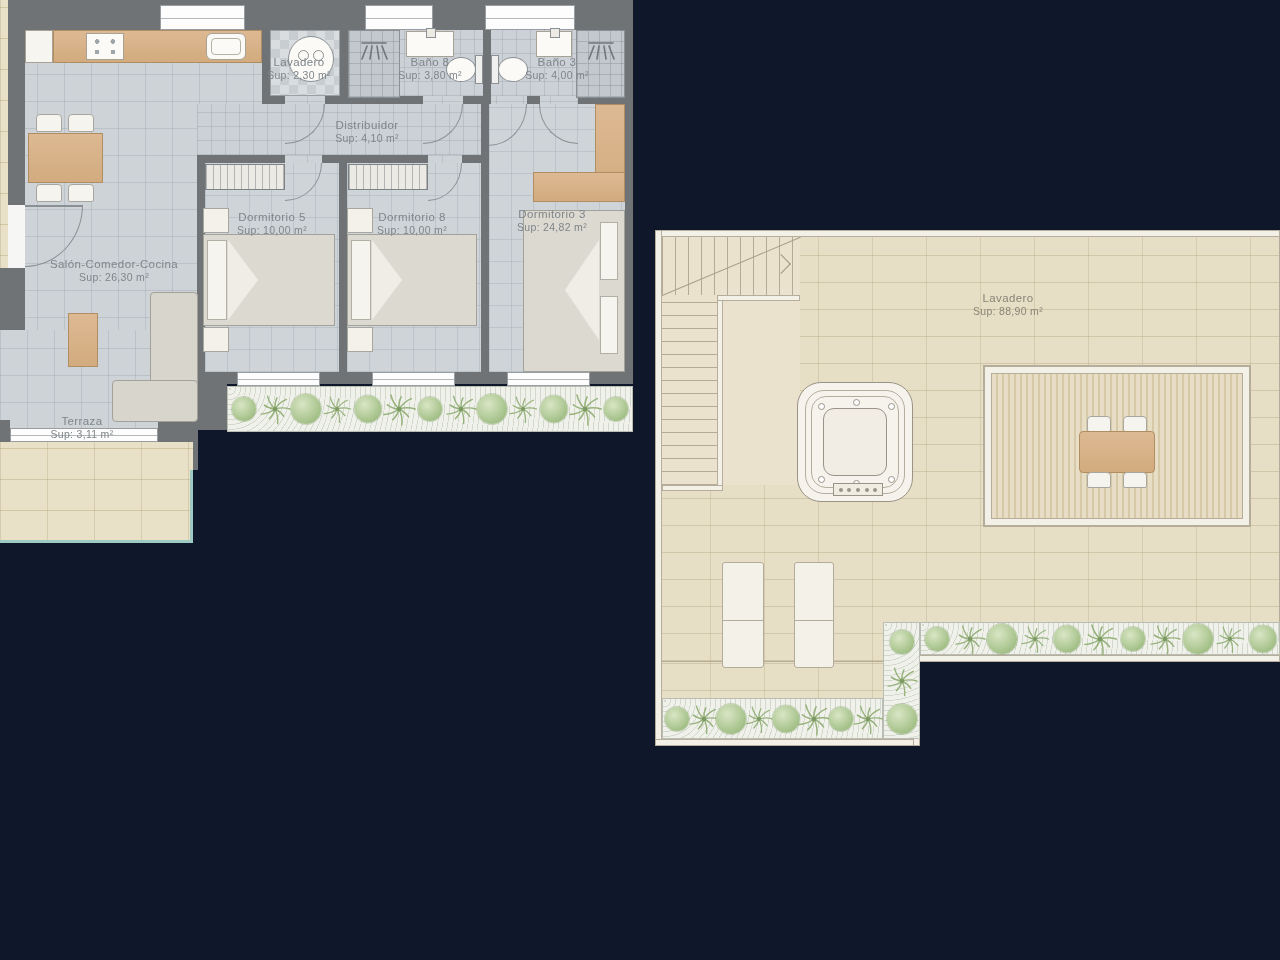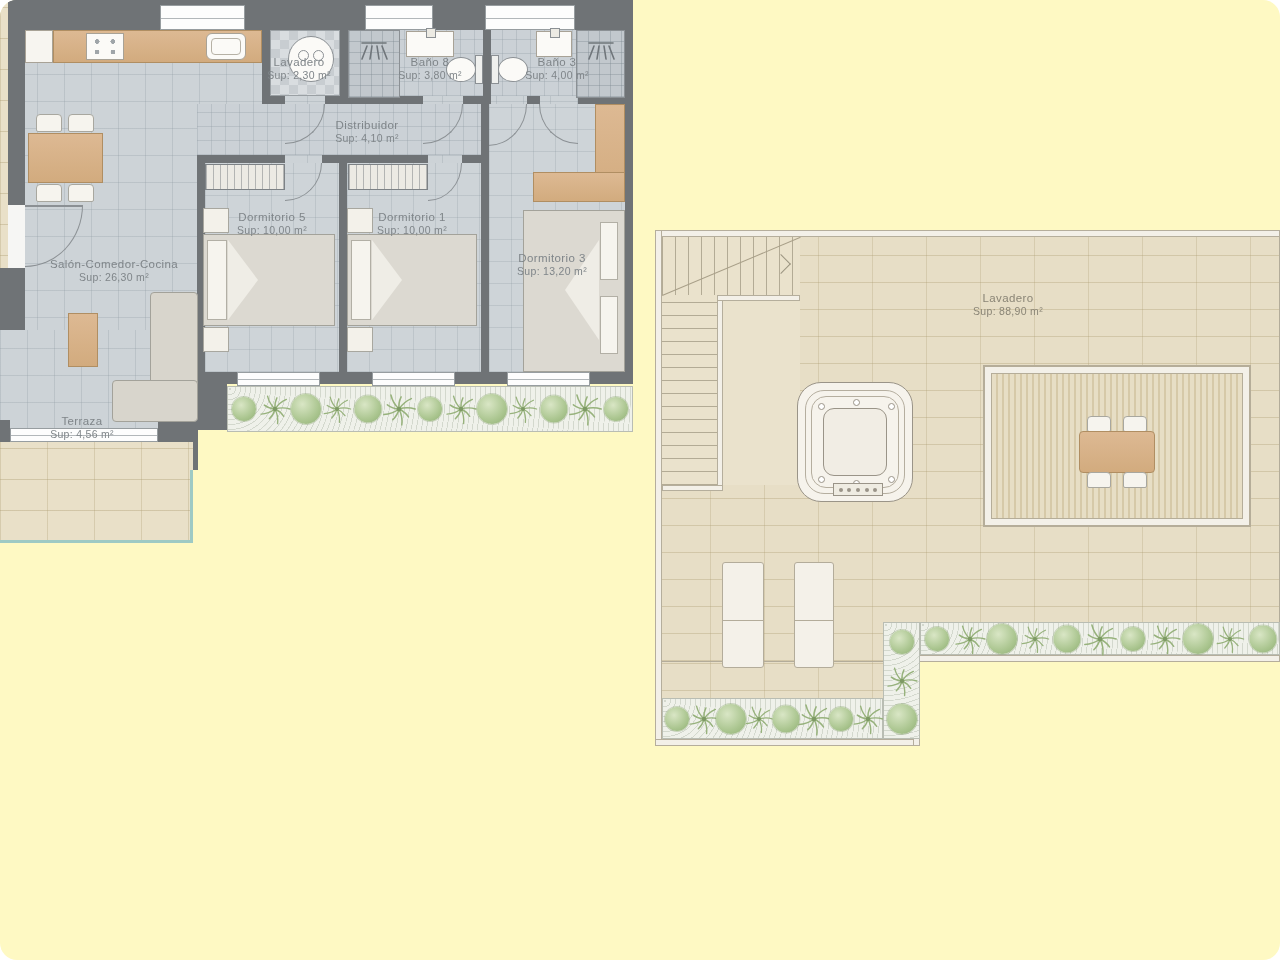--- a/index.html
+++ b/index.html
@@ -1,17 +1,17 @@
 <!DOCTYPE html>
 <html><head>
 <meta charset="utf-8">
 <style>
   html,body{margin:0;padding:0;background:#fff;}
-  .canvas{position:relative;width:1280px;height:960px;background:#fef9c3;overflow:hidden;
-          font-family:"Liberation Sans",sans-serif;border-radius:17px;}
+  .canvas{position:relative;width:1280px;height:960px;background:#0f172a;overflow:hidden;
+          font-family:"Liberation Sans",sans-serif;}
   .abs{position:absolute;}
   
   .w{position:absolute;background:#6f7376;}
   .win{position:absolute;background:#fdfdfd;border:1px solid #979da0;box-sizing:border-box;}
   .win:after{content:"";position:absolute;left:0;right:0;top:50%;border-top:1px solid #b2b7ba;}
   .opening{position:absolute;background:#f6f6f4;}
   .arc-br{position:absolute;border:0 solid #8b9094;border-width:0 1.5px 1.5px 0;border-radius:0 0 100% 0;box-sizing:border-box;}
   .arc-bl{position:absolute;border:0 solid #8b9094;border-width:0 0 1.5px 1.5px;border-radius:0 0 0 100%;box-sizing:border-box;}
   .leaf{position:absolute;background:#8b9094;height:2px;}
   
@@ -352,34 +352,34 @@
     </div>
     <div class="lbl" style="left:367px;top:119px;">
       <div class="lbl-name">Distribuidor</div>
       <div class="lbl-area">Sup: 4,10 m²</div>
     </div>
     <div class="lbl" style="left:272px;top:211px;">
       <div class="lbl-name">Dormitorio 5</div>
       <div class="lbl-area">Sup: 10,00 m²</div>
     </div>
     <div class="lbl" style="left:412px;top:211px;">
-      <div class="lbl-name">Dormitorio 1</div>
+      <div class="lbl-name">Dormitorio 8</div>
       <div class="lbl-area">Sup: 10,00 m²</div>
     </div>
-    <div class="lbl" style="left:552px;top:208px;margin-top:44px;">
+    <div class="lbl" style="left:552px;top:208px;">
       <div class="lbl-name">Dormitorio 3</div>
-      <div class="lbl-area">Sup: 13,20 m²</div>
+      <div class="lbl-area">Sup: 24,82 m²</div>
     </div>
     <div class="lbl" style="left:114px;top:258px;">
       <div class="lbl-name">Salón-Comedor-Cocina</div>
       <div class="lbl-area">Sup: 26,30 m²</div>
     </div>
     <div class="lbl" style="left:82px;top:415px;">
       <div class="lbl-name">Terraza</div>
-      <div class="lbl-area">Sup: 4,56 m²</div>
+      <div class="lbl-area">Sup: 3,11 m²</div>
     </div>
   </div>
 
   <div class="abs" style="left:655px;top:230px;width:625px;height:516px;">
 
     <div class="stone" style="left:0;top:0;width:625px;height:432px;border:1px solid #b3ac9a;box-sizing:border-box;"></div>
     <div class="stone" style="left:0;top:432px;width:265px;height:84px;border:1px solid #b3ac9a;border-top:none;box-sizing:border-box;"></div>
 
     <div class="parapet" style="left:0;top:0;width:625px;height:7px;"></div>
     <div class="parapet" style="left:0;top:0;width:7px;height:516px;"></div>

